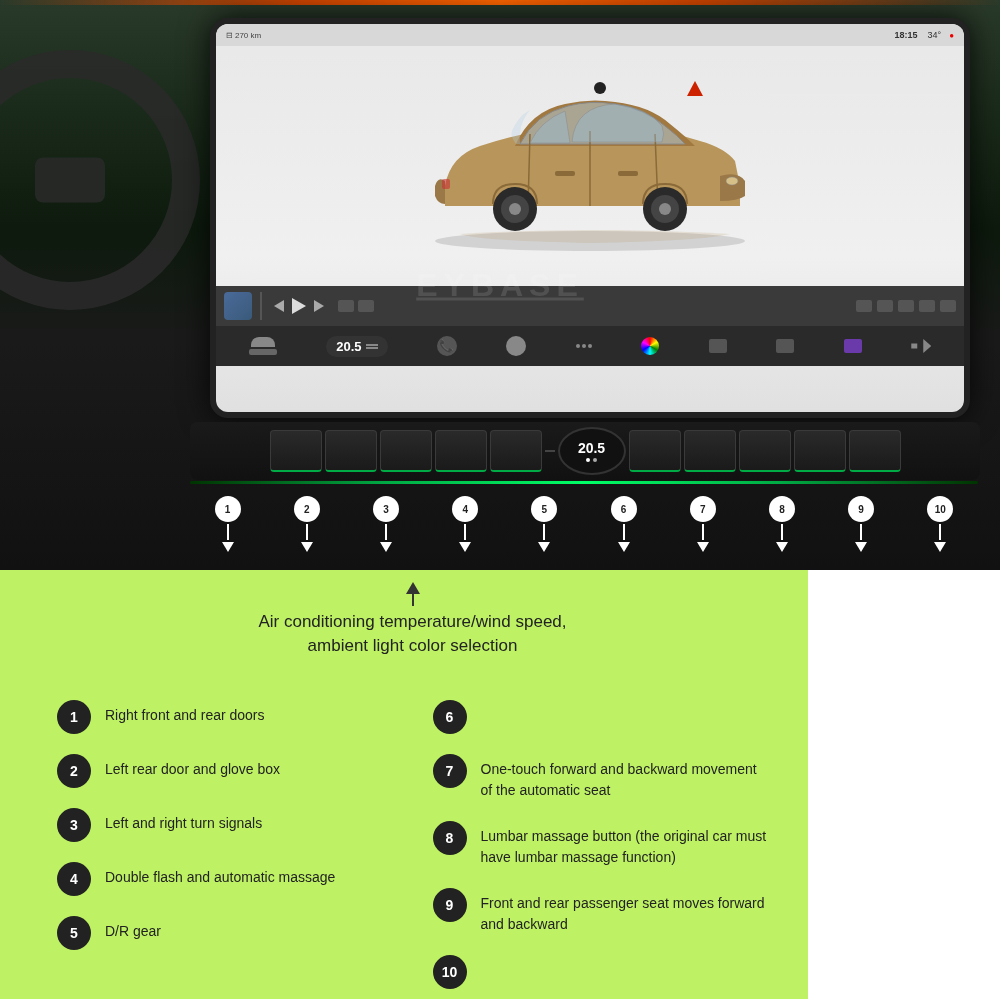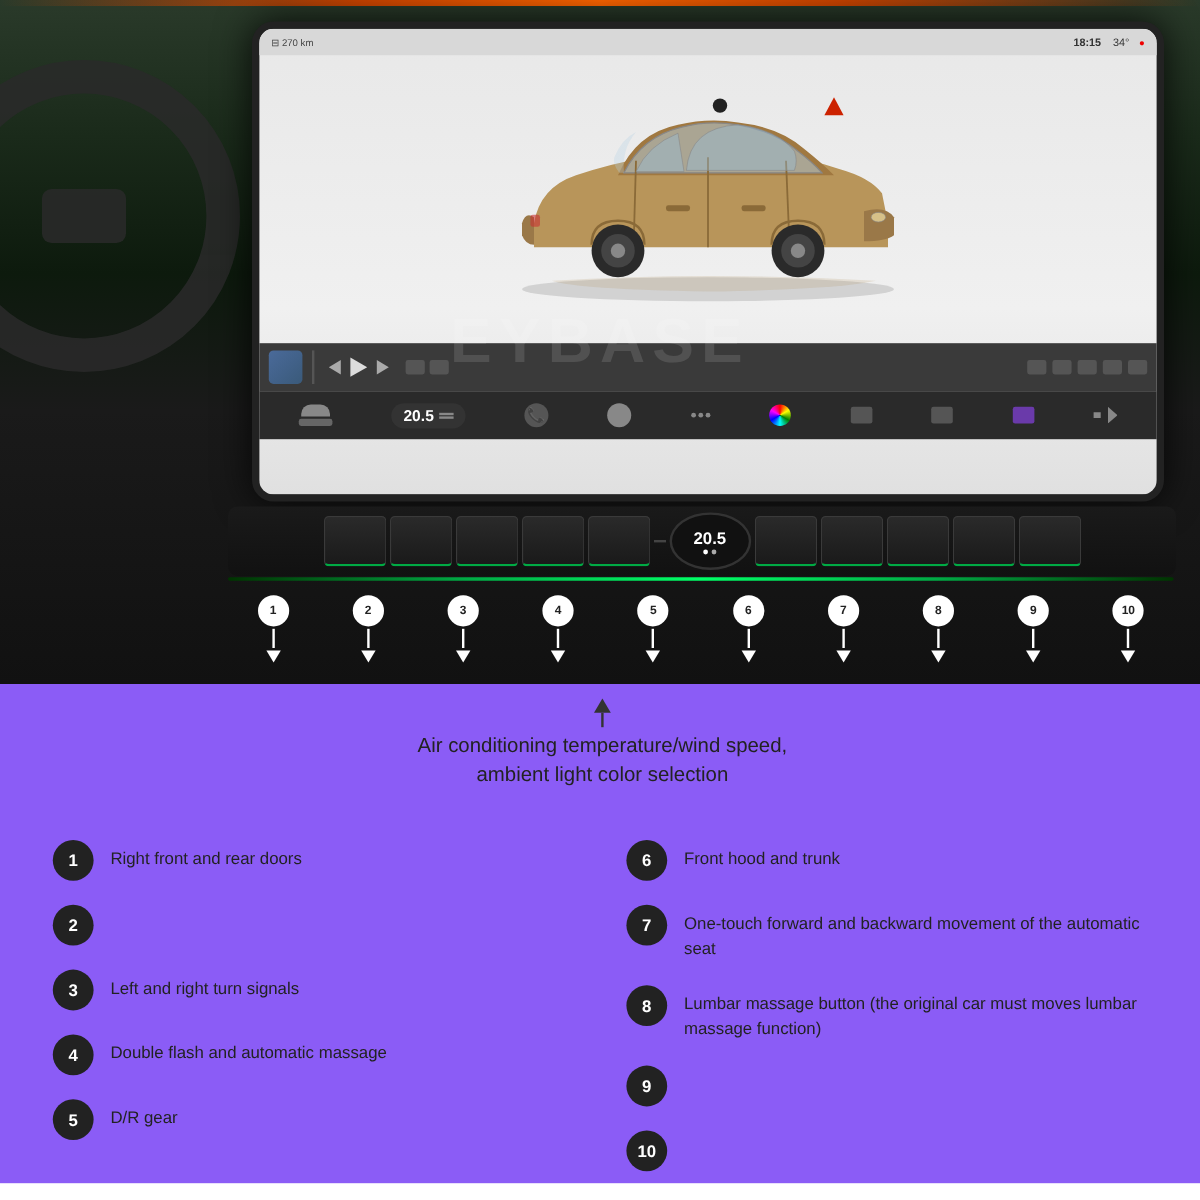--- a/index.html
+++ b/index.html
@@ -191,23 +191,23 @@
     }
 
     .arrow-line {
       width: 2px;
       height: 16px;
       background: #fff;
     }
 
     
     .description-section {
-      width: 1000px;
-      padding: 12px 0 0 4px;
-      background: #8b5cf6;
+      width: 808px;
+      padding: 12px 0 0 17px;
+      background: #bef264;
     }
 
     .center-caption {
       text-align: center;
       font-size: 17px;
       color: #222;
       line-height: 1.4;
       margin-bottom: 18px;
       padding: 0 50px;
     }
@@ -253,25 +253,26 @@
       padding-left: 20px;
     }
 
     
     .watermark {
       position: absolute;
       top: 50%;
       left: 50%;
       transform: translate(-50%, -50%);
       color: rgba(255,255,255,0.12);
-      font-size: 52px;
+      font-size: 32px;
       font-weight: bold;
       letter-spacing: 6px;
       pointer-events: none;
       z-index: 10;
+      text-decoration: underline;
     }
 
     
     .orange-stripe {
       position: absolute;
       top: 0;
       left: 0;
       right: 0;
       height: 5px;
       background: linear-gradient(90deg, transparent 0%, #cc4400 30%, #ff6600 50%, #cc4400 70%, transparent 100%);
@@ -554,50 +555,51 @@
 
   <div class="features-grid">
 
     <div>
       <div class="feature-item">
         <div class="feature-number">1</div>
         <div class="feature-text">Right front and rear doors</div>
       </div>
       <div class="feature-item">
         <div class="feature-number">2</div>
+        <div class="feature-text">Left rear door and glove box</div>
       </div>
       <div class="feature-item">
         <div class="feature-number">3</div>
         <div class="feature-text">Left and right turn signals</div>
       </div>
       <div class="feature-item">
         <div class="feature-number">4</div>
         <div class="feature-text">Double flash and automatic massage</div>
       </div>
       <div class="feature-item">
         <div class="feature-number">5</div>
         <div class="feature-text">D/R gear</div>
       </div>
     </div>
 
     <div>
       <div class="feature-item right">
         <div class="feature-number">6</div>
-        <div class="feature-text">Front hood and trunk</div>
       </div>
       <div class="feature-item right">
         <div class="feature-number">7</div>
         <div class="feature-text">One-touch forward and backward movement of the automatic seat</div>
       </div>
       <div class="feature-item right">
         <div class="feature-number">8</div>
-        <div class="feature-text">Lumbar massage button (the original car must moves lumbar massage function)</div>
+        <div class="feature-text">Lumbar massage button (the original car must have lumbar massage function)</div>
       </div>
       <div class="feature-item right">
         <div class="feature-number">9</div>
+        <div class="feature-text">Front and rear passenger seat moves forward and backward</div>
       </div>
       <div class="feature-item right">
         <div class="feature-number">10</div>
       </div>
     </div>
   </div>
 
 </div>
 
 </body></html>

